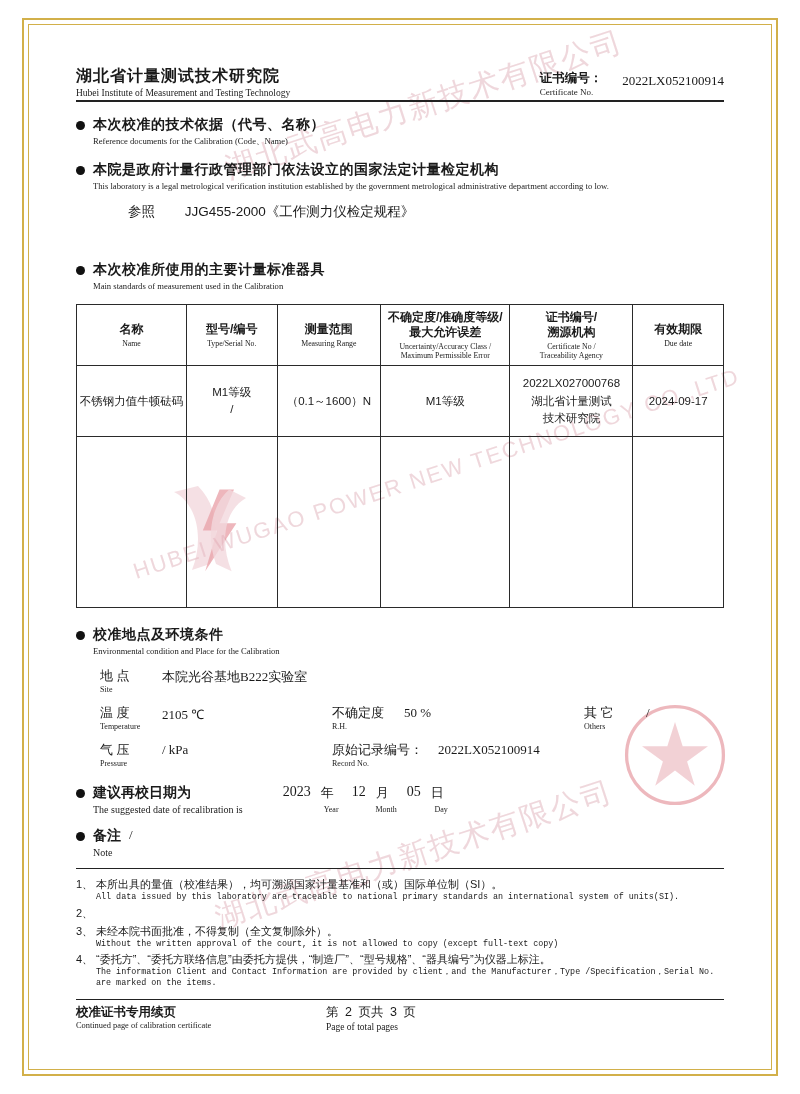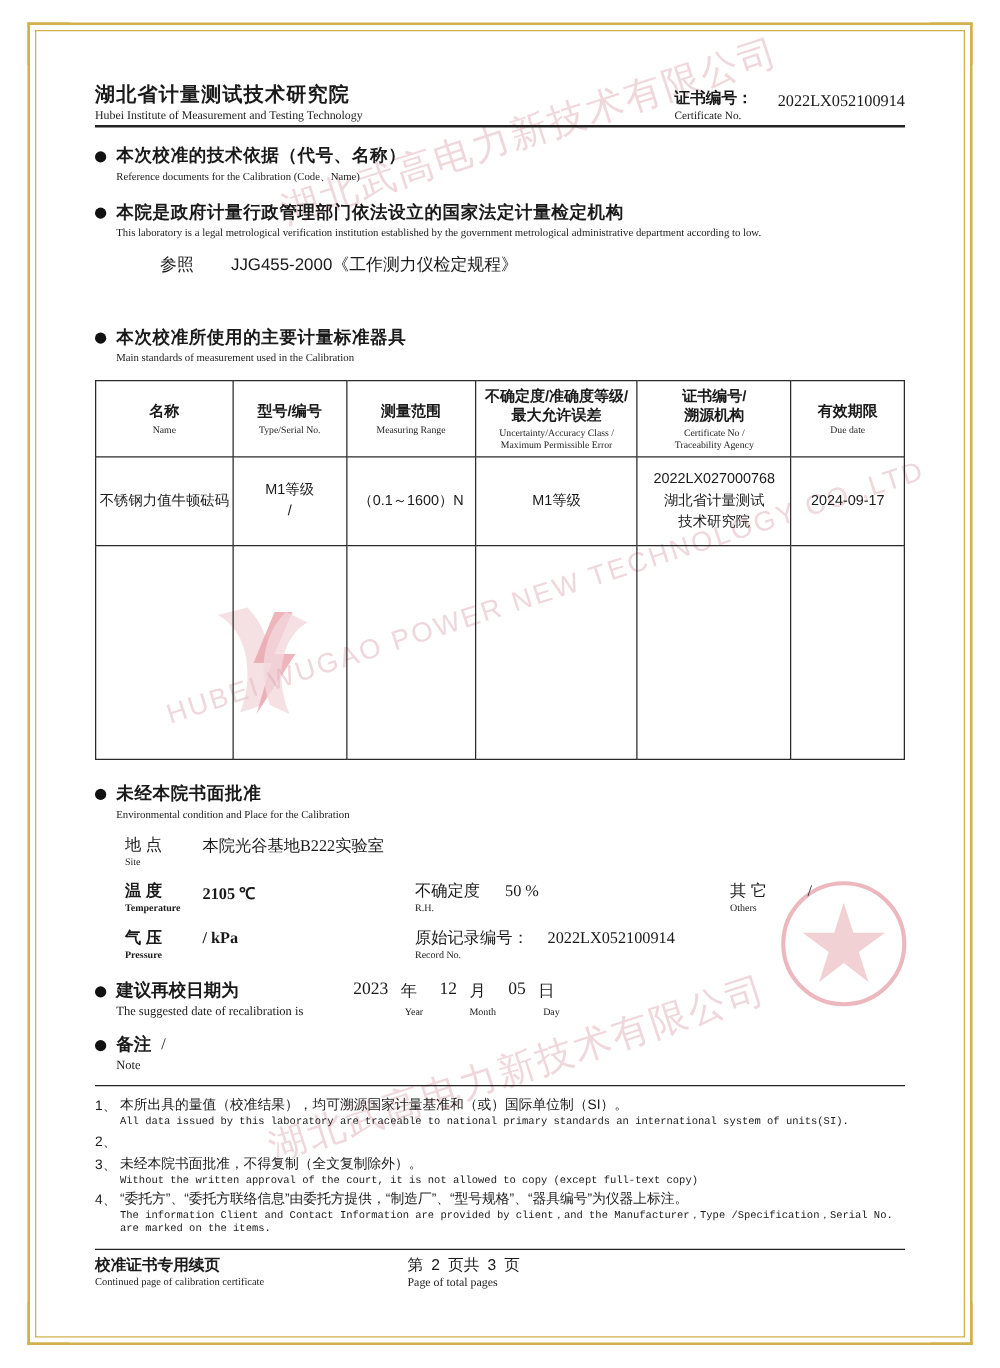--- a/index.html
+++ b/index.html
@@ -221,21 +221,21 @@
     font-family: "Liberation Serif", serif;
     margin-left: 10px;
     padding-top: 1px;
   }
   .env-grid {
     display: flex;
     margin-left: 24px;
     margin-top: 10px;
   }
   .env-cell { display: flex; align-items: flex-start; }
-  .env-cell.c1 { width: 232px; font-weight: bold; }
+  .env-cell.c1 { width: 232px; }
   .env-cell.c2 { width: 252px; }
   .env-cell.c3 { width: 140px; }
 
   .recal-row {
     display: flex;
     align-items: flex-start;
     margin-top: 16px;
   }
   .recal-text .cn { font-size: 14px; font-weight: bold; }
   .recal-text .en { font-size: 10px; font-family: "Liberation Serif", serif; margin-top: 2px;}
@@ -421,21 +421,21 @@
           <td class="filler"></td>
           <td class="filler"></td>
           <td class="filler"></td>
         </tr>
       </tbody>
     </table>
 
     <div class="bullet-row" style="margin-top:18px">
       <span class="dot"></span>
       <div class="bullet-body">
-        <div class="cn">未经本院书面批准</div>
+        <div class="cn">校准地点及环境条件</div>
         <div class="en">Environmental condition and Place for the Calibration</div>
       </div>
     </div>
 
     <div class="env-line">
       <div class="lbl">
         <span>地  点</span>
         <span class="en">Site</span>
       </div>
       <div class="val">本院光谷基地B222实验室</div>

